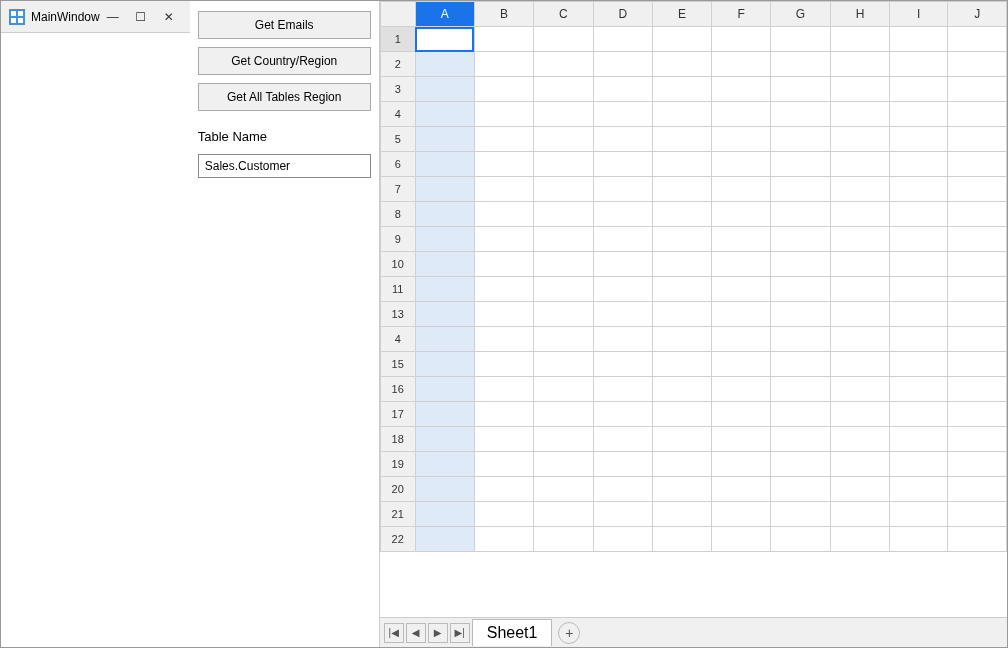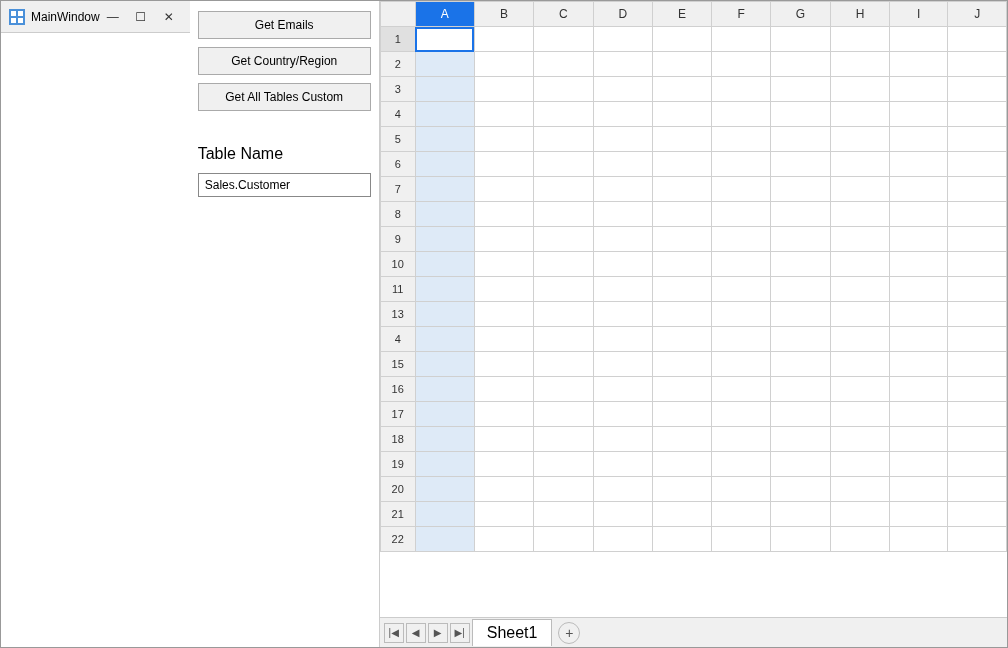--- a/index.html
+++ b/index.html
@@ -85,23 +85,23 @@
       padding: 6px 10px;
       background: #f0f0f0;
       border: 1px solid #aaa;
       cursor: pointer;
       font-size: 12px;
       text-align: center;
       color: #000;
     }
 
     .sidebar-label {
-      font-size: 16px;
+      font-size: 13px;
       color: #000;
-      margin-top: 24px;
+      margin-top: 8px;
       padding: 2px 0;
     }
 
     .sidebar-input {
       width: 100%;
       padding: 4px 6px;
       border: 1px solid #888;
       font-size: 12px;
       background: #fff;
     }
@@ -262,21 +262,21 @@
       <button class="title-bar-btn">☐</button>
       <button class="title-bar-btn close">✕</button>
     </div>
   </div>
 
   <div class="window-body">
 
     <div class="sidebar">
       <button class="sidebar-btn">Get Emails</button>
       <button class="sidebar-btn">Get Country/Region</button>
-      <button class="sidebar-btn">Get All Tables Custom</button>
+      <button class="sidebar-btn">Get All Tables Region</button>
       <span class="sidebar-label">Table Name</span>
       <input class="sidebar-input" type="text" value="Sales.Customer" style="">
     </div>
 
     <div class="spreadsheet-area">
       <div class="spreadsheet-container">
         <table class="sheet">
           <thead>
             <tr>
               <th class="corner-cell row-header"></th>

